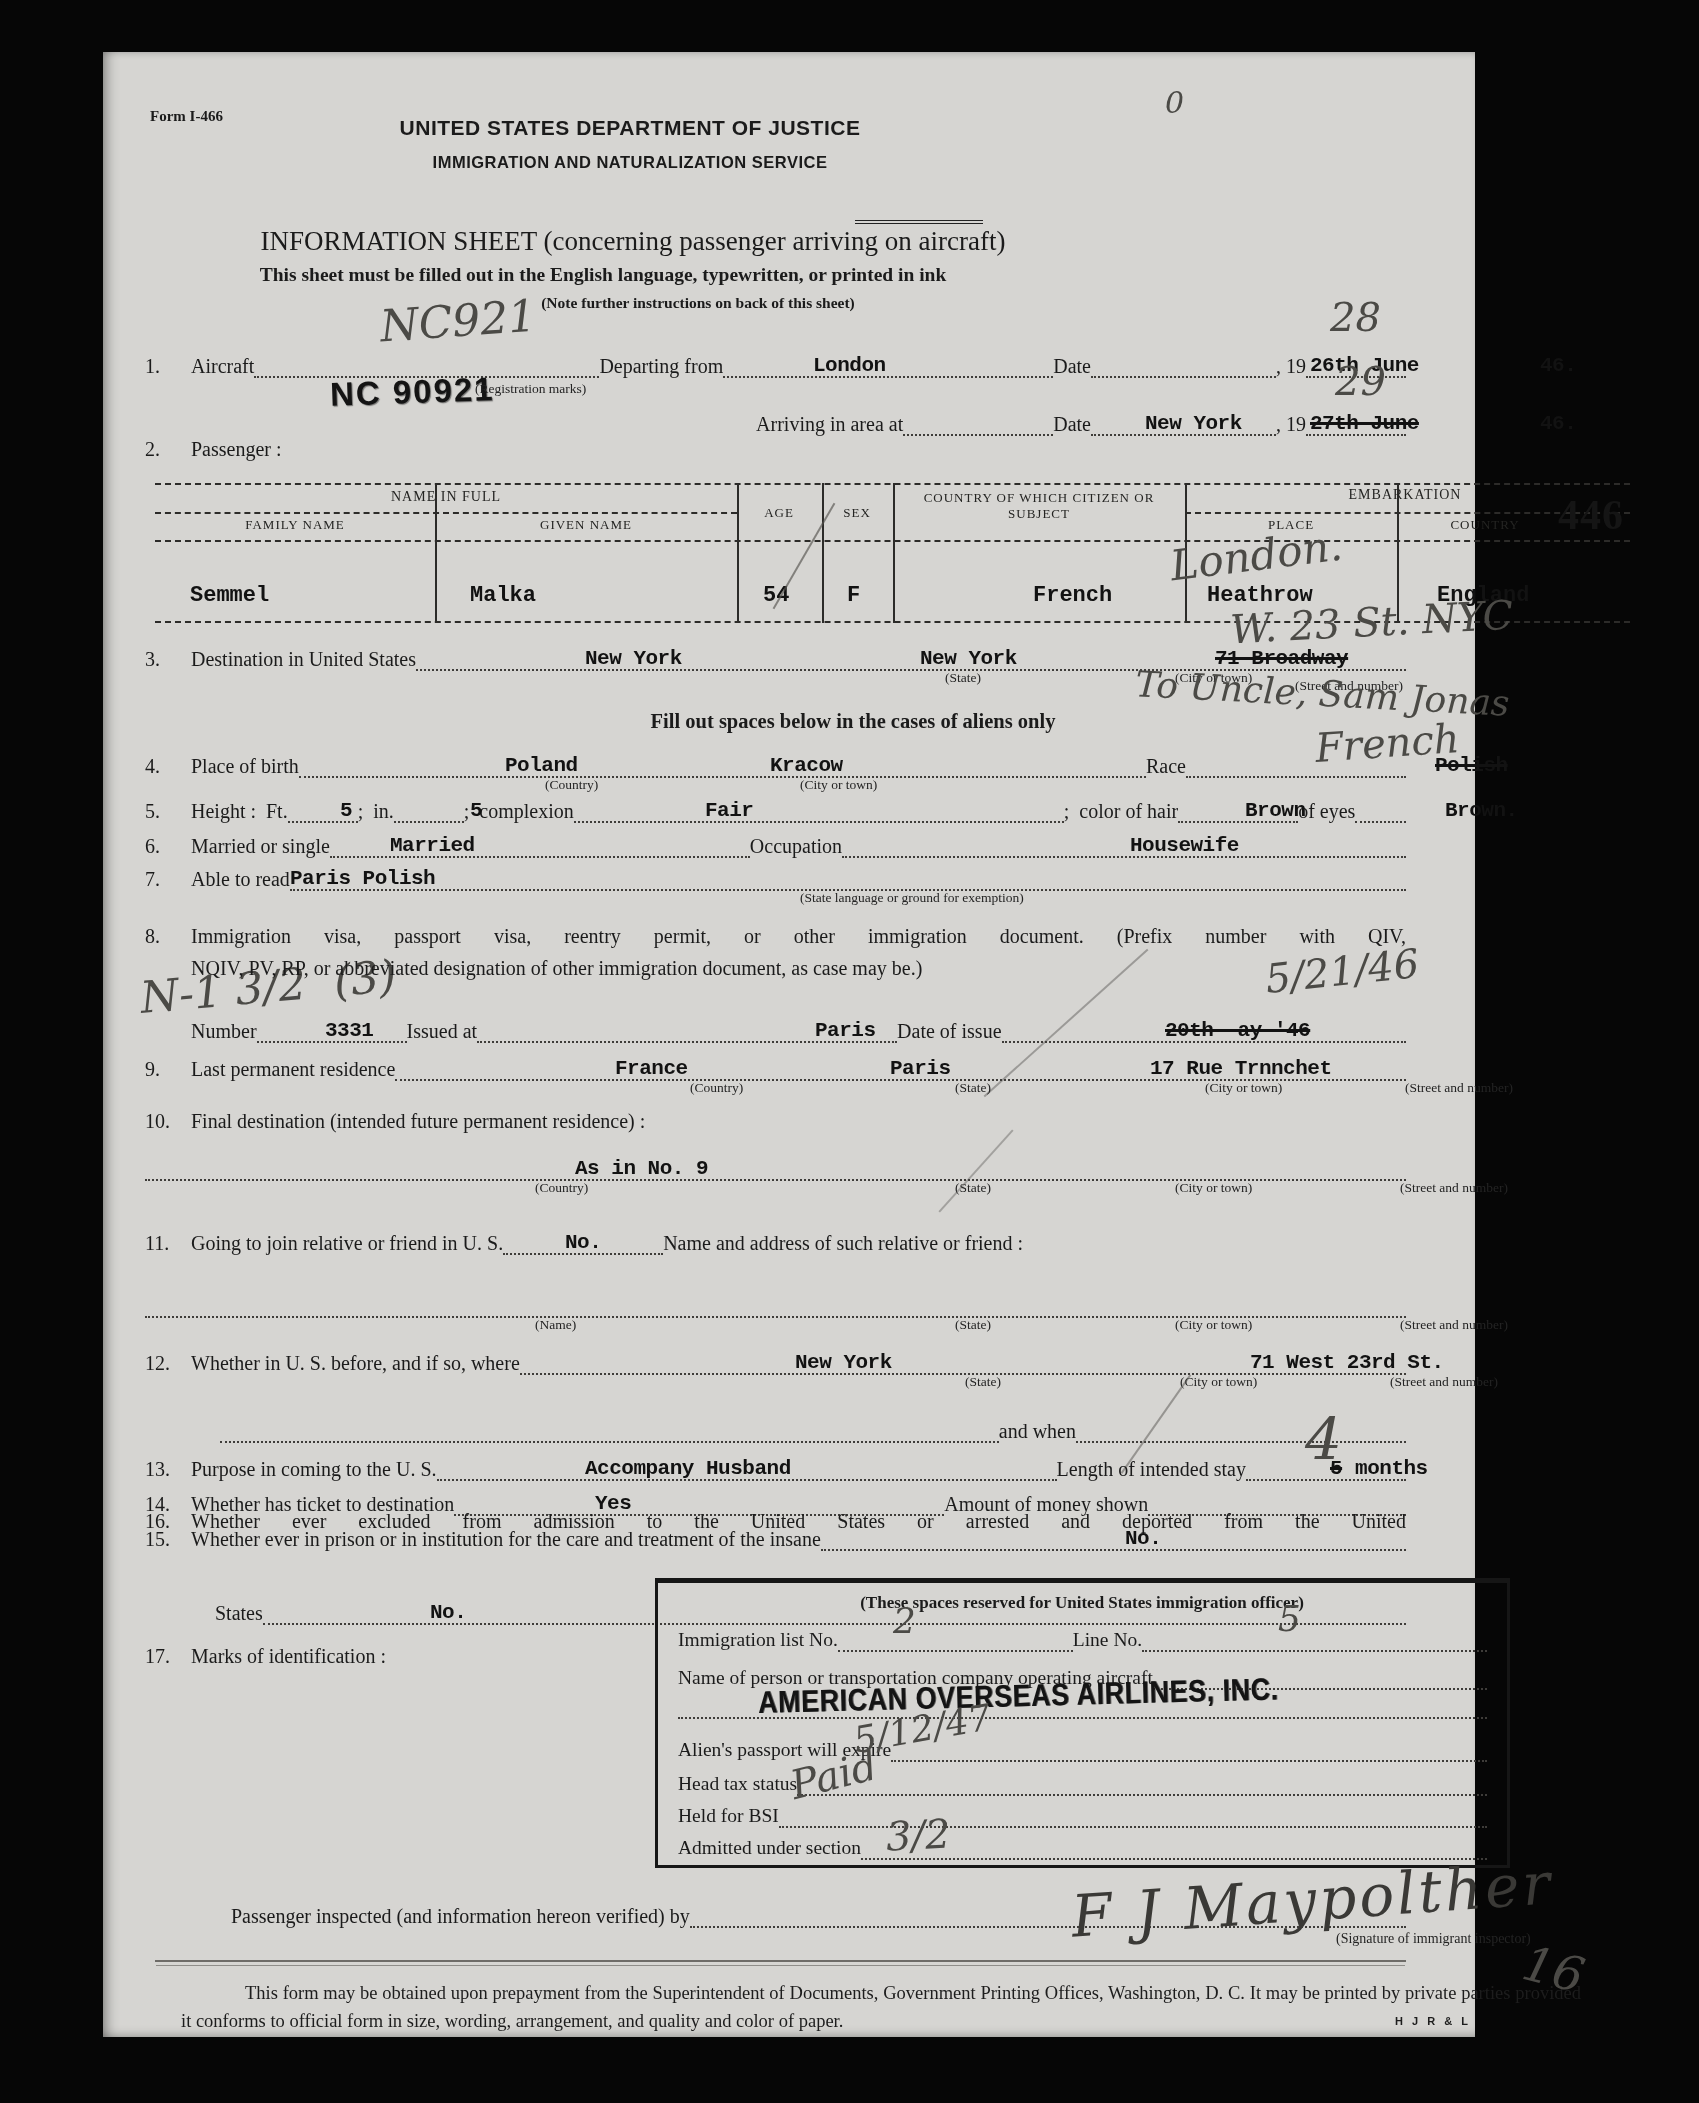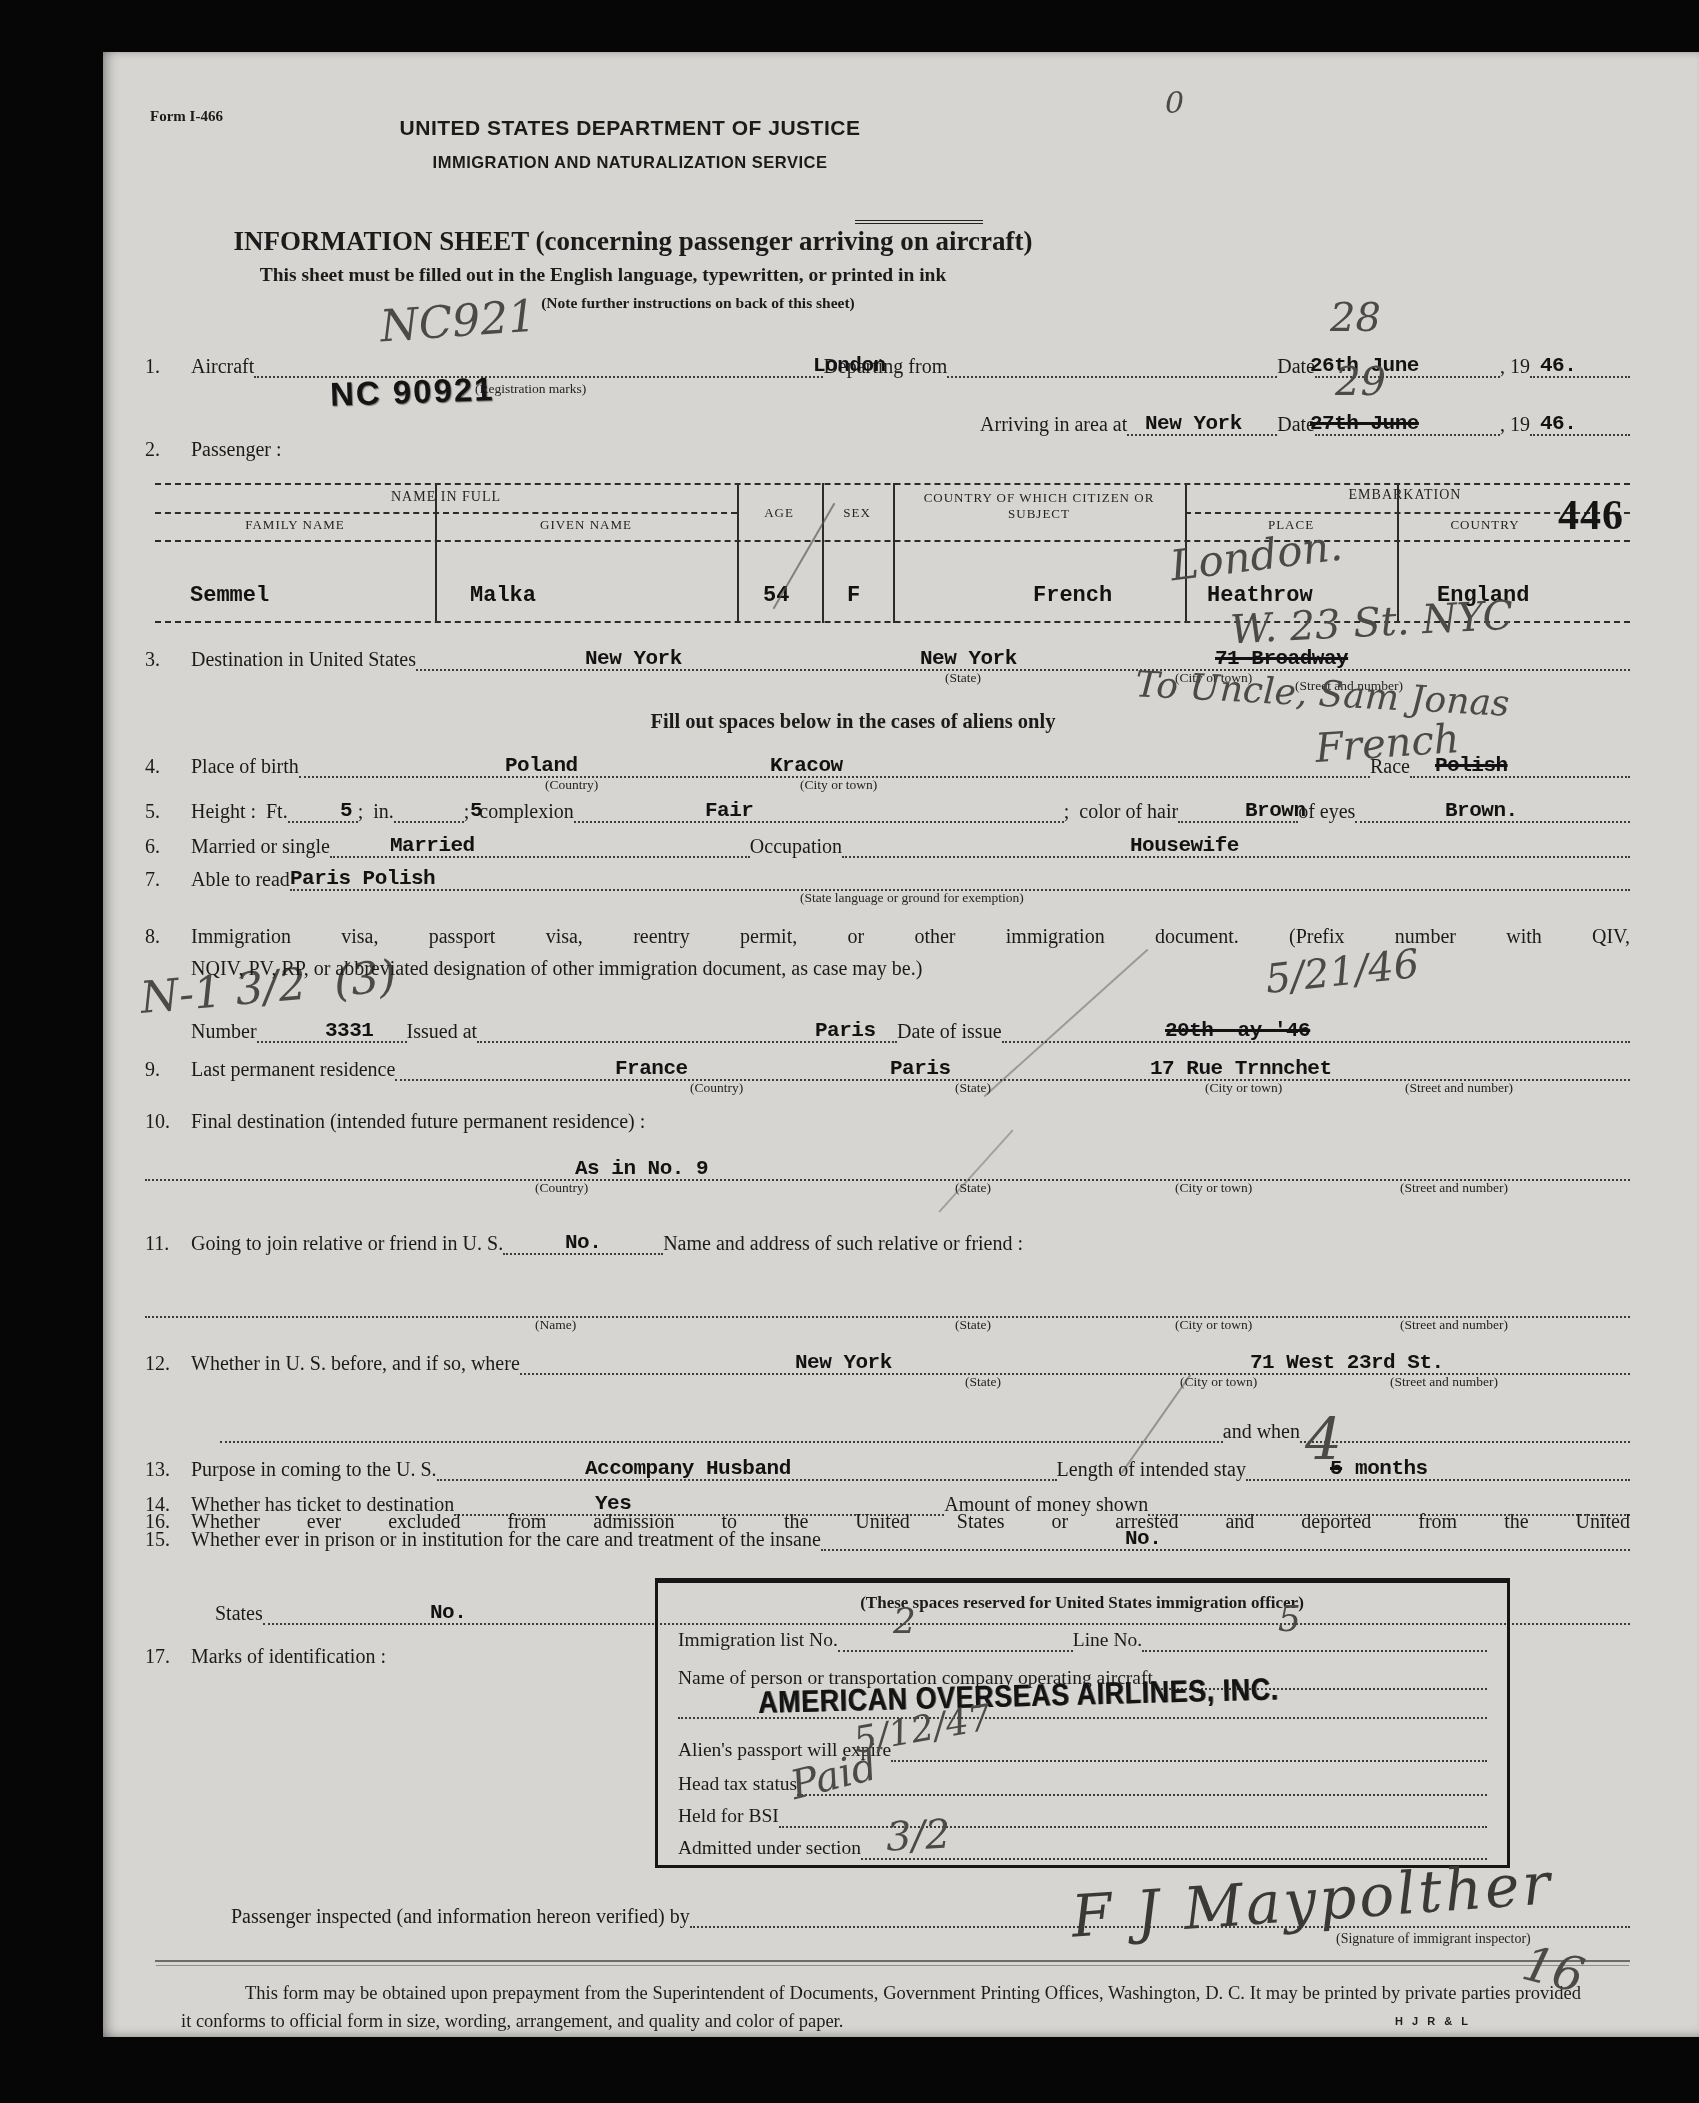--- a/index.html
+++ b/index.html
@@ -1,21 +1,21 @@
 <!DOCTYPE html>
 <html><head>
 <meta charset="utf-8">
 <style>
   html,body { margin:0; padding:0; }
   body {
     width:1699px; height:2103px; position:relative; overflow:hidden;
     background:#060606; font-family:"Liberation Serif", serif;
   }
   .paper {
-    position:absolute; left:103px; top:52px; width:1596px; height:1985px;
+    position:absolute; left:103px; top:52px; width:1372px; height:1985px;
     background:#d6d5d2; color:#1b1b1b;
     box-shadow: inset 10px 0 14px -8px rgba(0,0,0,.45), inset 0 -8px 12px -8px rgba(0,0,0,.3), inset 0 6px 10px -8px rgba(0,0,0,.3);
   }
   .abs { position:absolute; }
   .cx { transform:translateX(-50%); white-space:nowrap; }
   .sans { font-family:"Liberation Sans", sans-serif; }
   
   .l { position:absolute; left:42px; right:69px; height:26px; display:flex; align-items:baseline; font-size:20px; white-space:nowrap; }
   .n { flex:none; width:46px; }
   .t { flex:none; white-space:pre; }
@@ -43,21 +43,21 @@
 </style>
 </head>
 <body>
 
 <div class="paper">
 
   <span class="abs" style="left:47px; top:56px; font-weight:bold; font-size:15px;">Form I-466</span>
   <span class="abs cx sans" style="left:527px; top:64px; font-weight:bold; font-size:21px; letter-spacing:.5px;">UNITED STATES DEPARTMENT OF JUSTICE</span>
   <span class="abs cx sans" style="left:527px; top:101px; font-weight:bold; font-size:16.5px; letter-spacing:.5px;">IMMIGRATION AND NATURALIZATION SERVICE</span>
   <span class="abs" style="left:752px; top:168px; width:128px; border-top:4px double #222;"></span>
-  <span class="abs cx" style="left:530px; top:174px; font-weight:bold; font-size:27px;">INFORMATION SHEET (concerning passenger arriving on aircraft)</span>
+  <span class="abs cx" style="left:530px; top:174px; font-weight:normal; font-size:27px;">INFORMATION SHEET (concerning passenger arriving on aircraft)</span>
   <span class="abs cx" style="left:500px; top:212px; font-weight:bold; font-size:19.5px;">This sheet must be filled out in the English language, typewritten, or printed in ink</span>
   <span class="abs cx" style="left:595px; top:242px; font-weight:bold; font-size:15.5px;">(Note further instructions on back of this sheet)</span>
   <span class="hw" style="left:1062px; top:36px; font-size:30px;">0</span>
 
   <div class="l" style="top:303px;">
     <span class="n">1.</span>
     <span class="t">Aircraft</span>
     <span class="df"></span>
     <span class="t">Departing from</span>
     <span class="d" style="width:330px;"></span>

